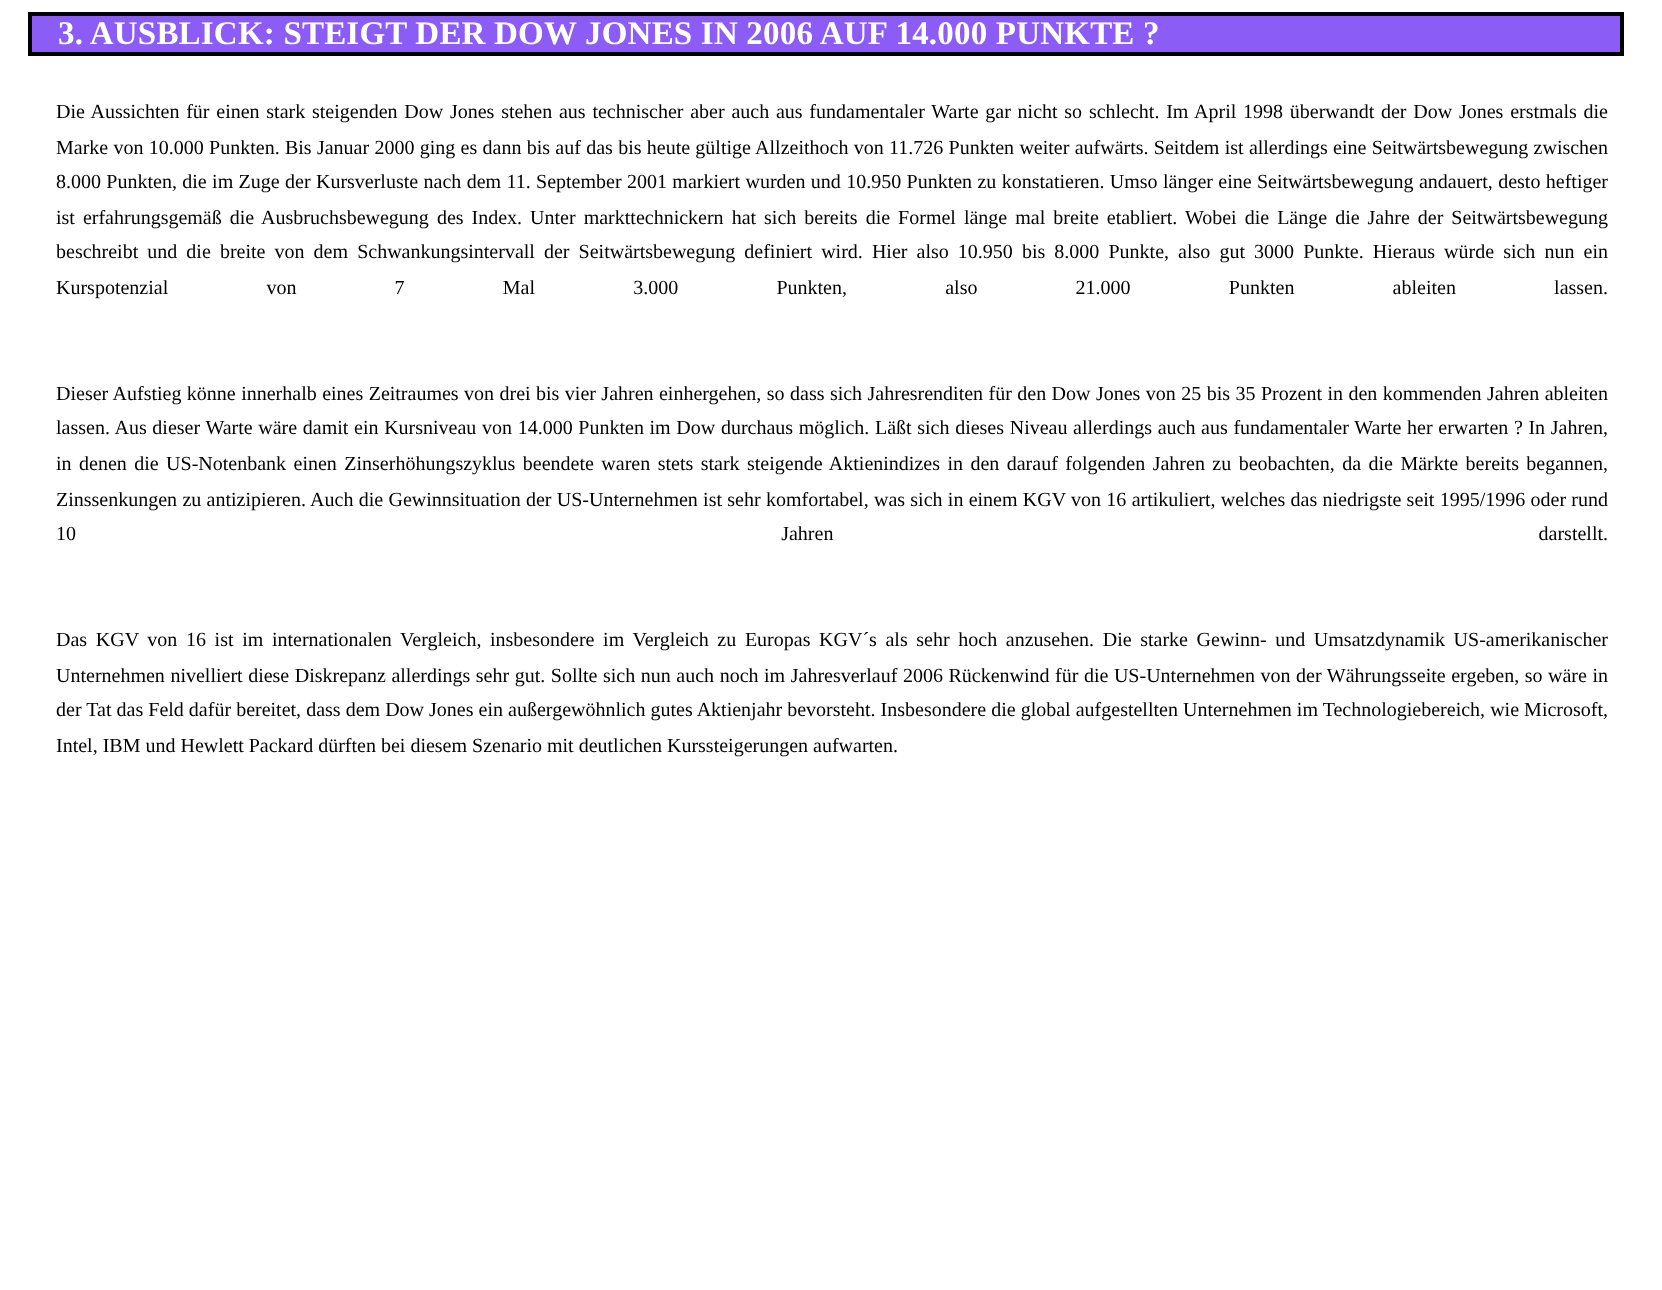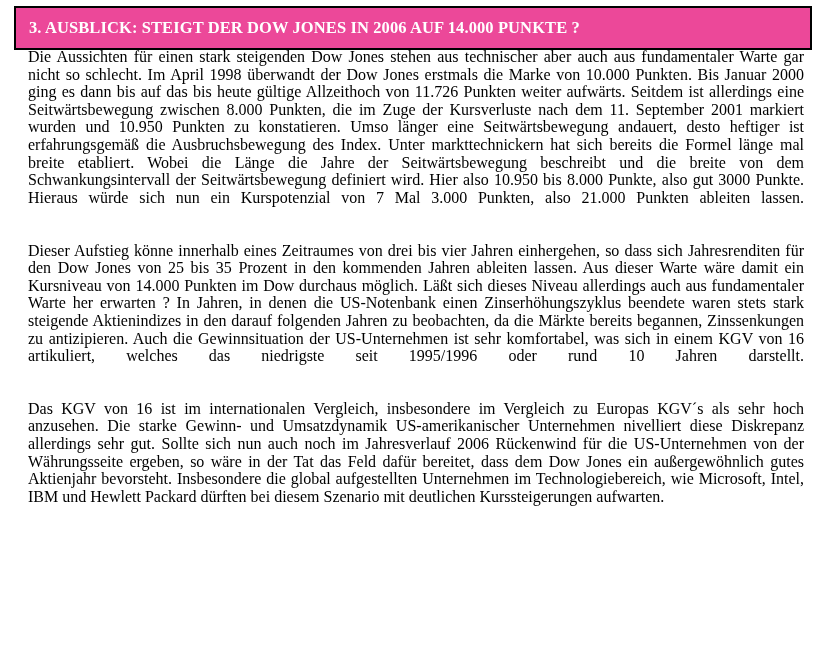--- a/index.html
+++ b/index.html
@@ -20,22 +20,22 @@
     height: 645px;
     box-sizing: border-box;
   }
 
   
   .heading-bar {
     position: absolute;
     left: 14px;
     top: 6px;
     width: 798px;
-    height: 44px;
-    background: #ec4899;
+    height: 22px;
+    background: #8b5cf6;
     border: 2px solid #000000;
     box-sizing: border-box;
     display: flex;
     align-items: center;
     overflow: hidden;
   }
   .heading-text {
     color: #ffffff;
     font-family: "Liberation Serif", "DejaVu Serif", serif;
     font-weight: bold;
@@ -51,21 +51,21 @@
     position: absolute;
     left: 28px;
     top: 48px;
     width: 776px;
   }
 
   .para {
     margin: 0 0 0 0;
     text-align: justify;
     text-justify: inter-word;
-    font-size: 16px;
+    font-size: 10px;
     line-height: 17.6px;
     color: #000000;
     font-family: "Liberation Serif", "DejaVu Serif", serif;
     hyphens: none;
   }
   .para + .para {
     margin-top: 17.6px;
   }
   
   .para::after {

